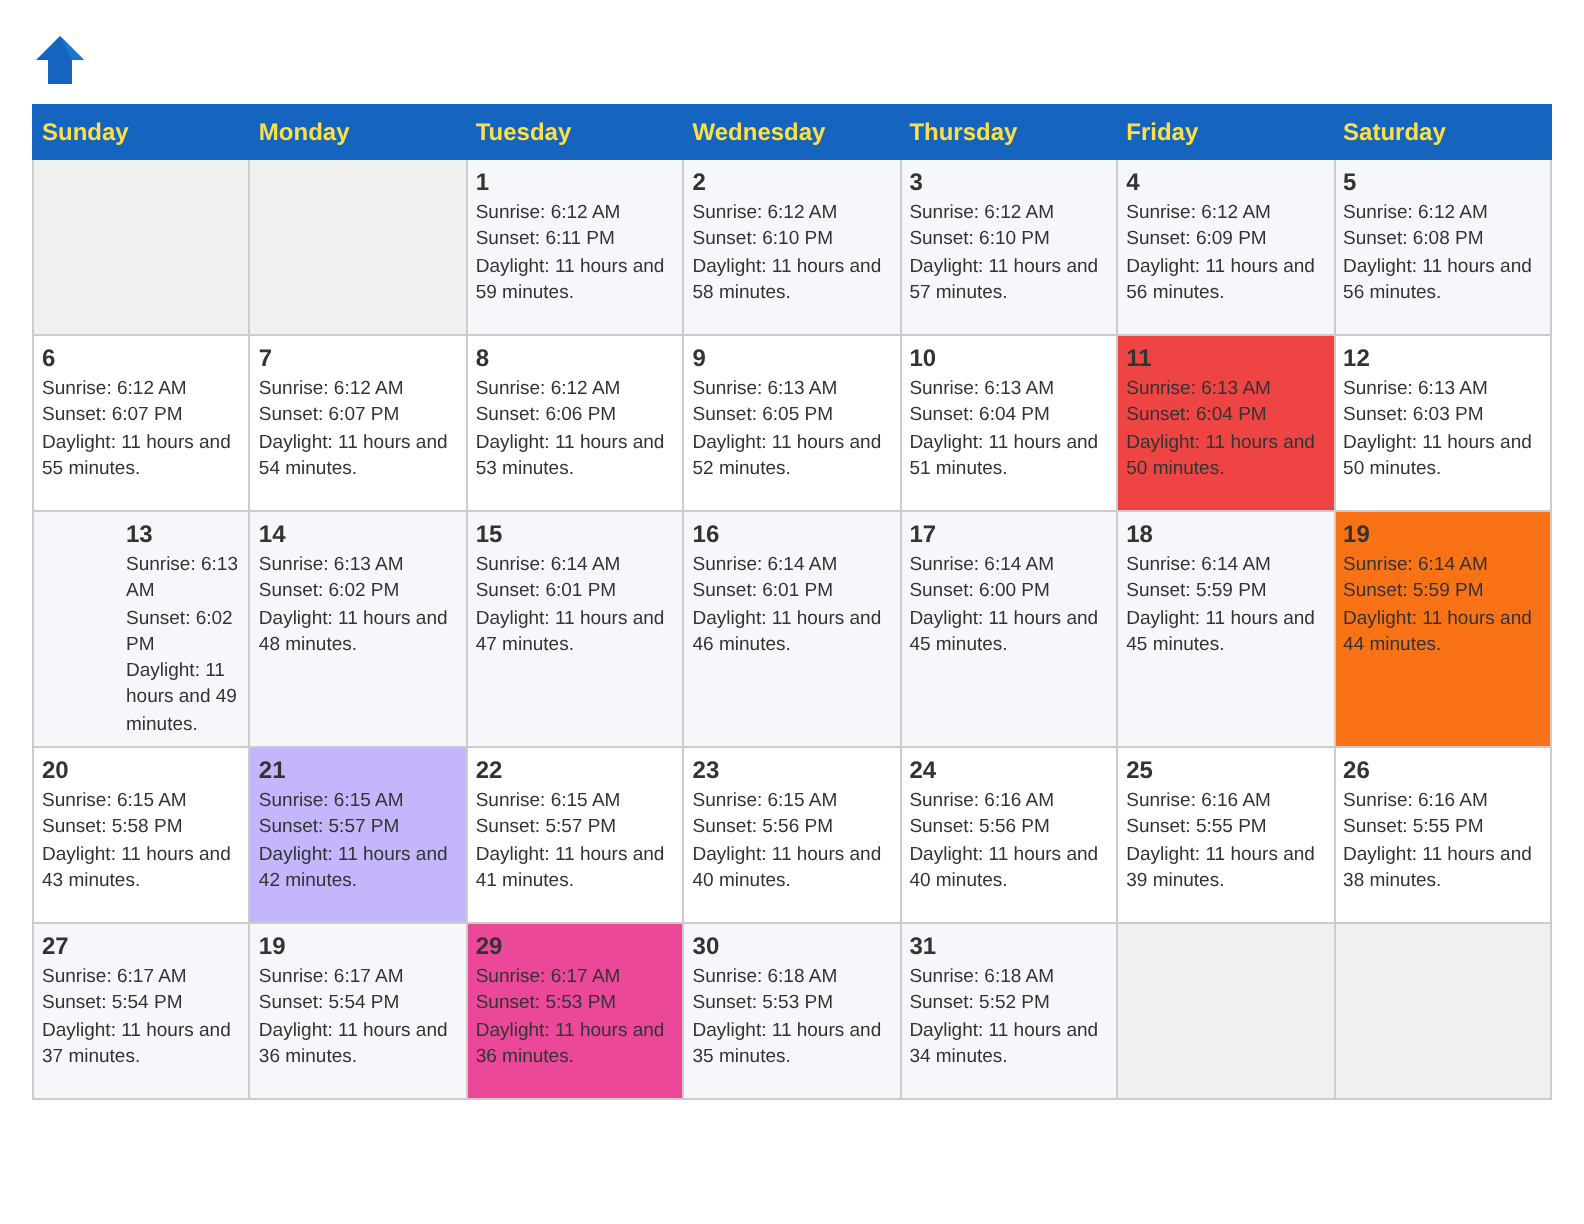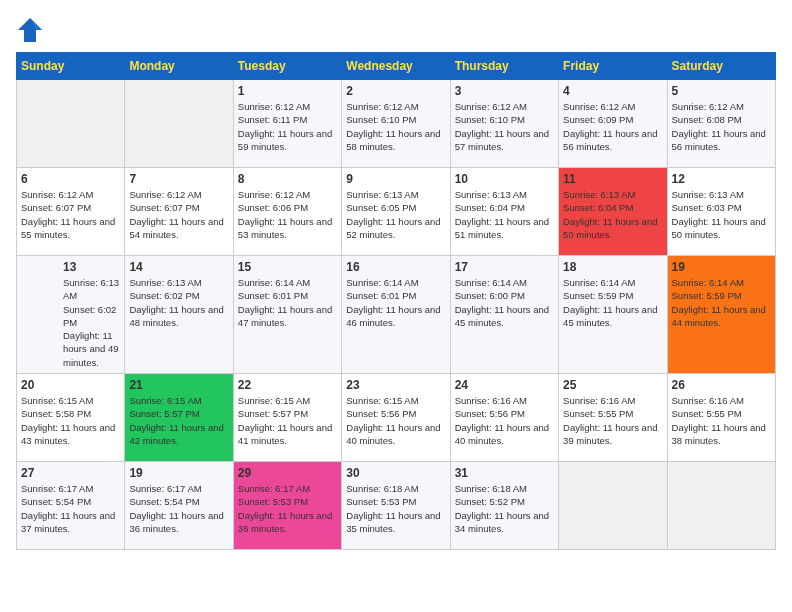--- a/index.html
+++ b/index.html
@@ -240,21 +240,21 @@
 Daylight: 11 hours and 44 minutes.</div>
         </td>
       </tr>
       <tr>
         <td style="background: rgb(255, 255, 255); margin-left: 32px;">
           <div class="day-number">20</div>
           <div class="day-info" style="white-space: pre-line;">Sunrise: 6:15 AM
 Sunset: 5:58 PM
 Daylight: 11 hours and 43 minutes.</div>
         </td>
-        <td style="background: #22c55e;">
+        <td style="background: #c4b5fd;">
           <div class="day-number">21</div>
           <div class="day-info" style="white-space: pre-line;">Sunrise: 6:15 AM
 Sunset: 5:57 PM
 Daylight: 11 hours and 42 minutes.</div>
         </td>
         <td style="background: rgb(255, 255, 255);">
           <div class="day-number">22</div>
           <div class="day-info" style="white-space: pre-line;">Sunrise: 6:15 AM
 Sunset: 5:57 PM
 Daylight: 11 hours and 41 minutes.</div>

